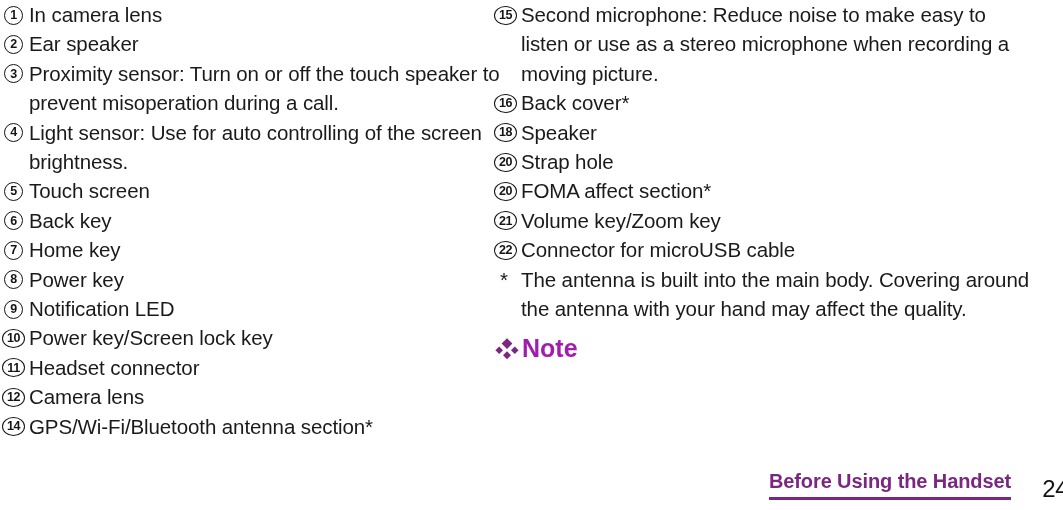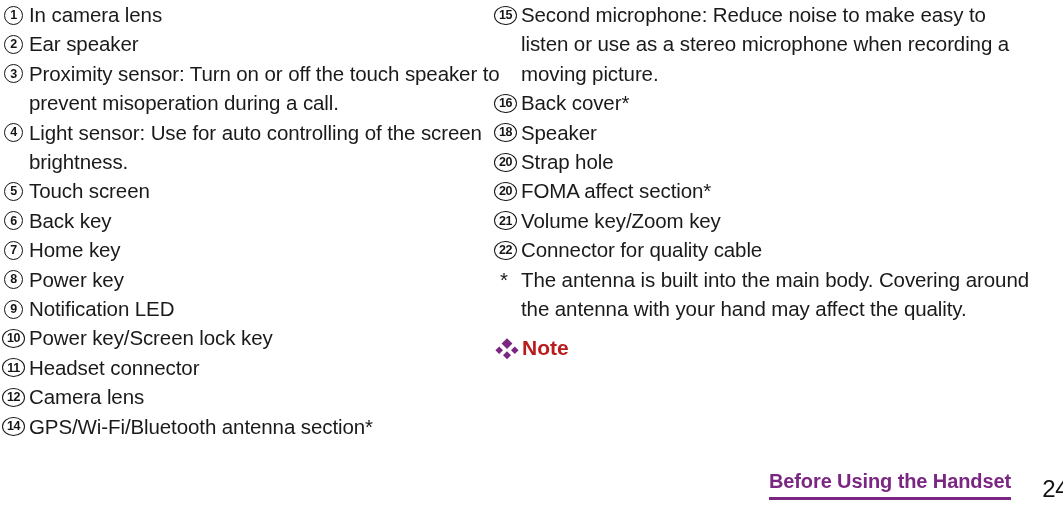--- a/index.html
+++ b/index.html
@@ -87,24 +87,24 @@
     font-size: 20.5px;
     line-height: 29.4px;
     color: #1a1a1a;
   }
 
   
   .note-heading {
     margin-top: 12px;
     padding-left: 28px;
     position: relative;
-    font-size: 21px;
+    font-size: 25px;
     font-weight: bold;
     line-height: 26px;
-    color: #b91c1c;
+    color: #a21caf;
     letter-spacing: 0px;
   }
   .note-diamond {
     position: absolute;
     left: 0px;
     top: 0px;
     width: 26px;
     height: 26px;
     display: block;
   }
@@ -223,21 +223,21 @@
         <li class="part-item">
           <span class="num-badge">20</span>
           <span class="part-label">FOMA affect section*</span>
         </li>
         <li class="part-item">
           <span class="num-badge">21</span>
           <span class="part-label">Volume key/Zoom key</span>
         </li>
         <li class="part-item">
           <span class="num-badge">22</span>
-          <span class="part-label">Connector for quality cable</span>
+          <span class="part-label">Connector for microUSB cable</span>
         </li>
       </ol>
 
     <div class="footnote">
       <span class="footnote-mark">*</span>
       <span class="footnote-text">The antenna is built into the main body. Covering around the antenna with your hand may affect the quality.</span>
     </div>
 
     <div class="note-heading">
       <svg class="note-diamond" viewBox="0 0 26 26" aria-hidden="true">

